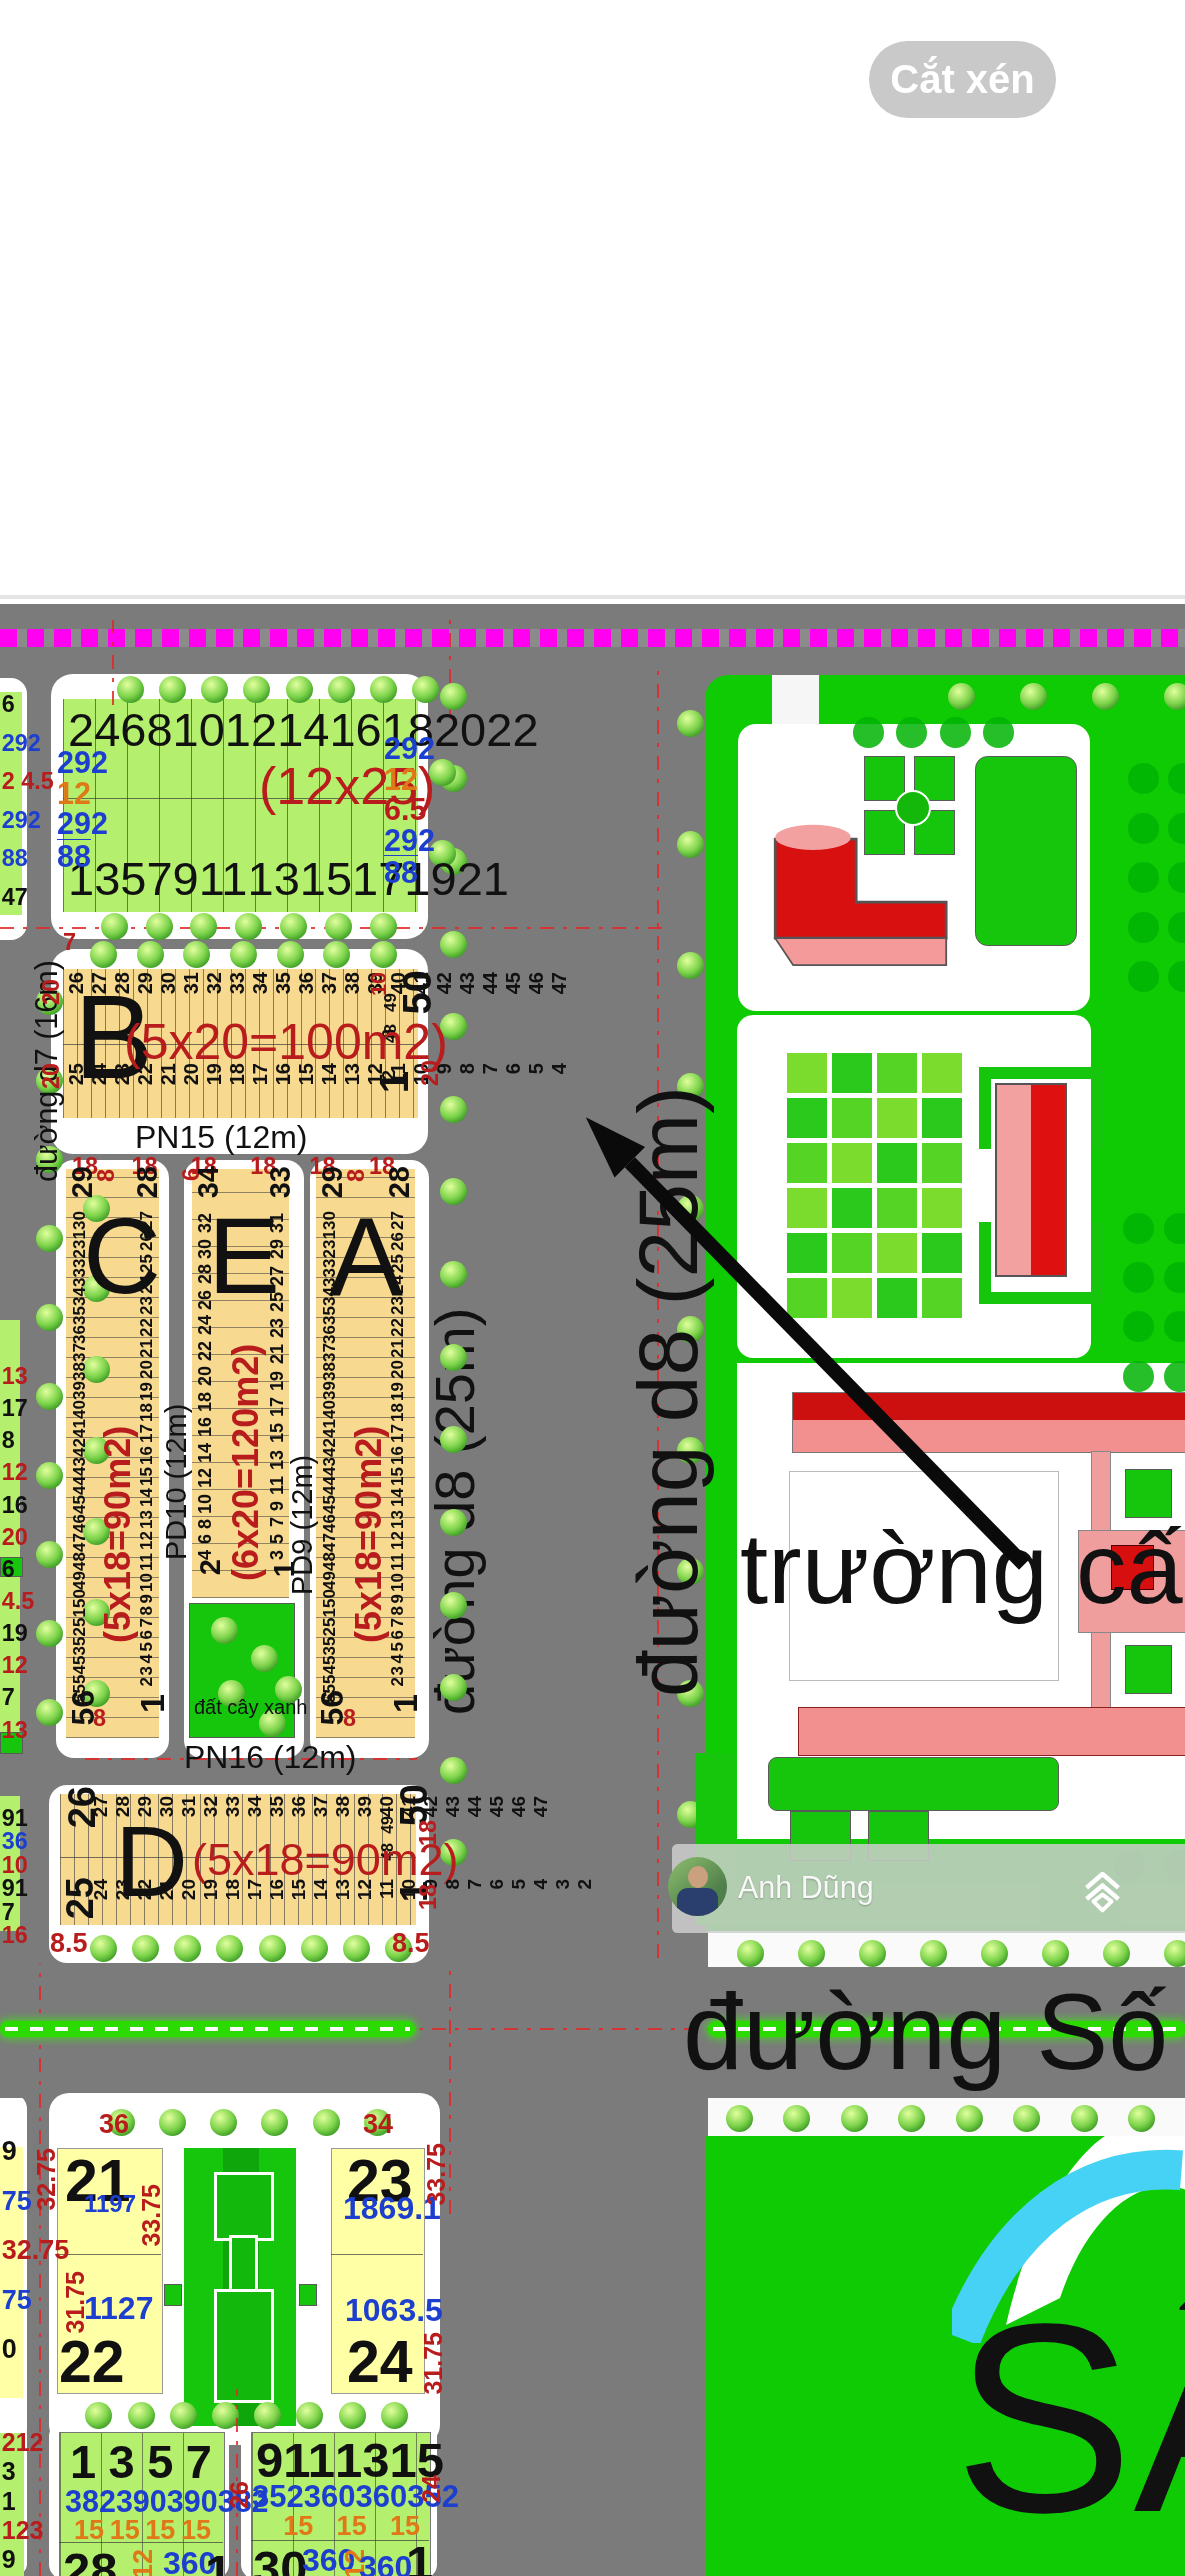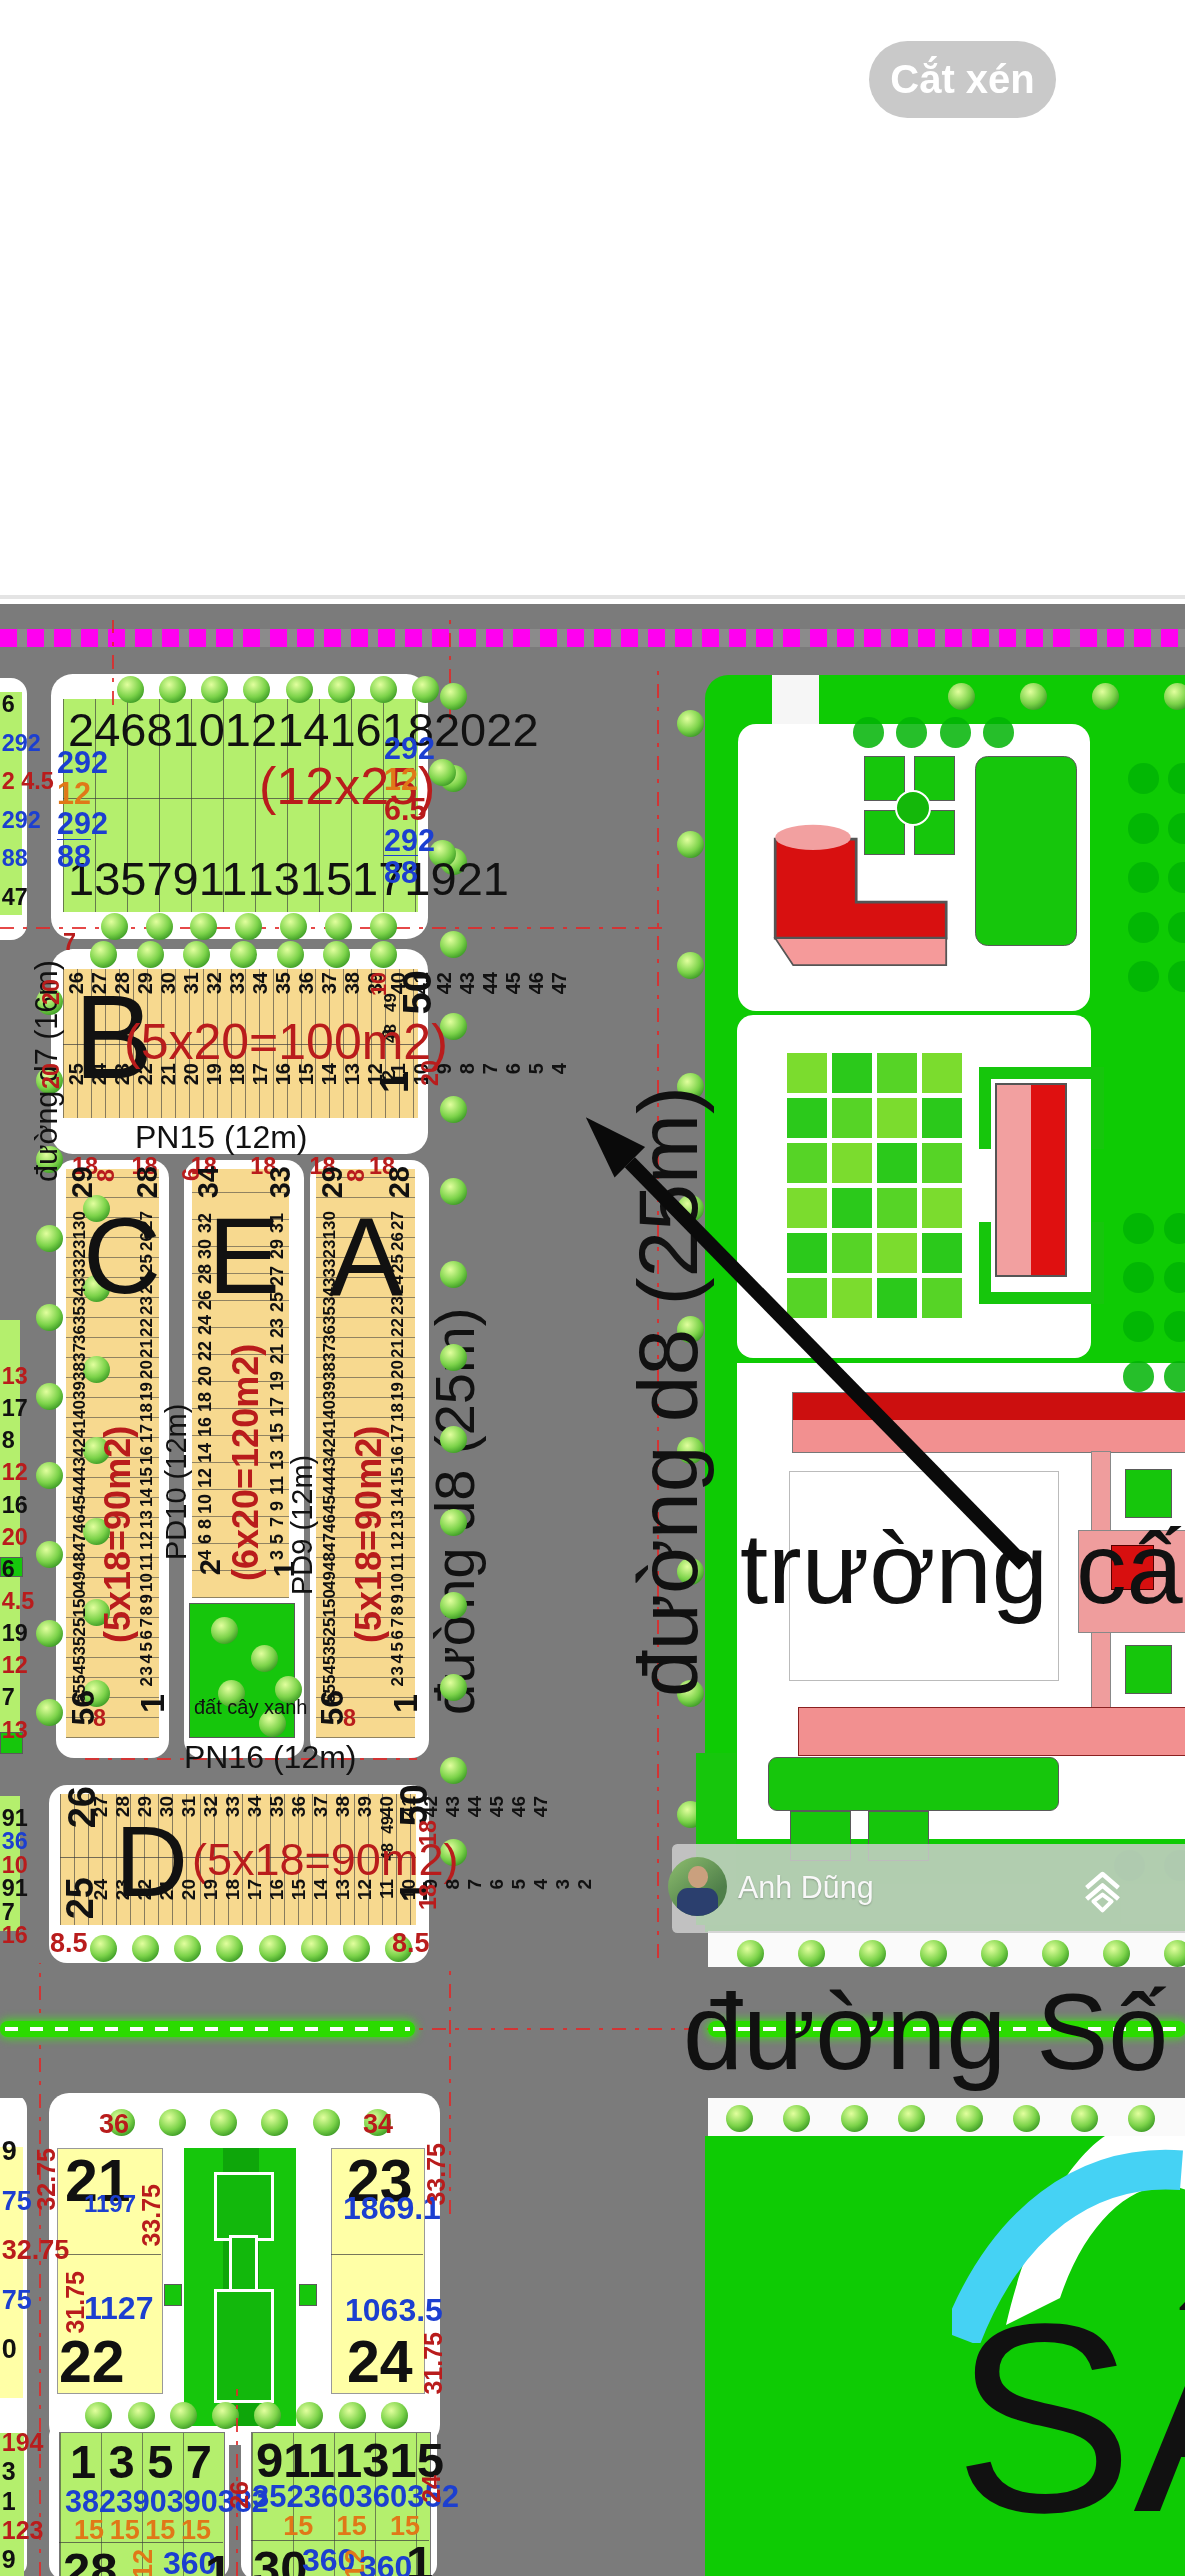--- a/index.html
+++ b/index.html
@@ -121,21 +121,21 @@
       <span class="blue">75</span>
       <span class="red">32.75</span>
       <span class="blue">75</span>
       <span>0</span>
     </div>
 
 <div class="abs whiteblk" style="left:-16px;top:2422px;width:43px;height:154px;border-radius:12.6px;">
   <div class="abs greenlot" style="left:0;top:10.8px;width:40px;height:143px;"></div>
 </div>
 <div class="abs frag" style="left:1.8px;top:2430px;height:142px;font-size:25px;z-index:4;">
-      <span class="red">194</span>
+      <span class="red">212</span>
       <span>3</span>
       <span>1</span>
       <span class="red">123</span>
       <span>9</span>
     </div>
 
 <div class="abs roadbg" style="left:22.5px;top:941px;width:52px;height:1024px;"></div>
 <div class="abs vt nowrap" style="left:29px;top:957px;height:225px;font-size:30.5px;z-index:4;">đường d7 (16m)</div>
 
 <div class="abs whiteblk" style="left:51px;top:674px;width:377px;height:265px;"></div>

